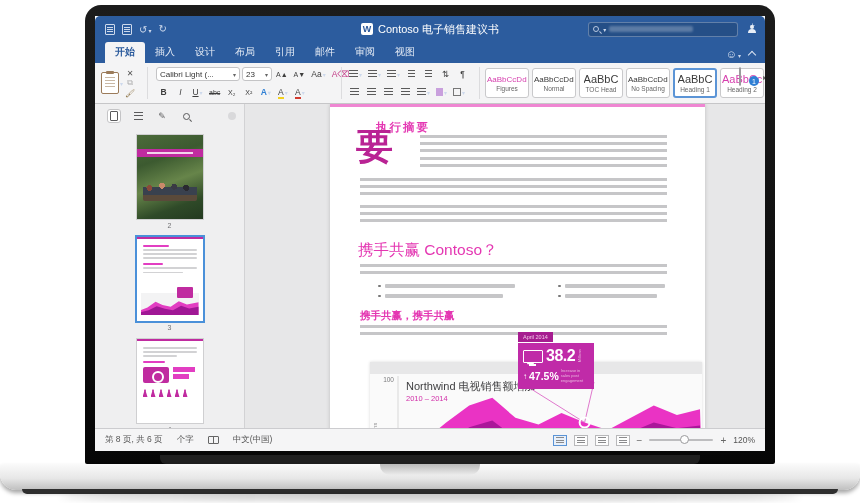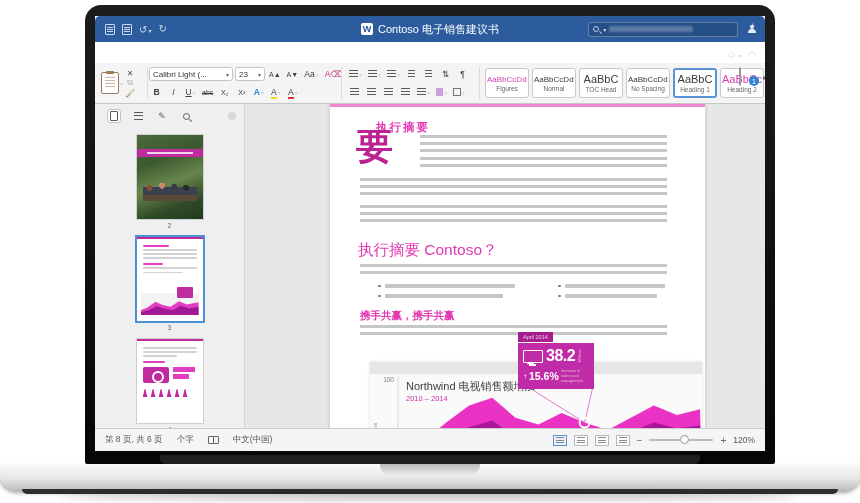--- a/index.html
+++ b/index.html
@@ -176,20 +176,30 @@
           <span class="caret">▾</span>
           <span class="search-ghost"></span>
         </div>
         <span style="display:flex;align-items:center;">
           <span class="share-person"></span>
           <span class="share-plus">+</span>
         </span>
       </div>
     </div>
 
+    <div class="tabrow" id="tabrow">
+        <span class="tab active">开始</span>
+        <span class="tab">插入</span>
+        <span class="tab">设计</span>
+        <span class="tab">布局</span>
+        <span class="tab">引用</span>
+        <span class="tab">邮件</span>
+        <span class="tab">审阅</span>
+        <span class="tab">视图</span>
+      </div>
     <div class="tabrow-right">
       <span><span class="smiley">☺</span><span class="caret">▾</span></span>
       <span class="chev-up"></span>
     </div>
 
     <div class="ribbon">
 
       <div class="rgroup" style="left:6px; width:46px;">
         <div class="rrow" style="left:0; top:5px;">
           <span style="display:flex;align-items:center;">
@@ -198,21 +208,21 @@
             </span>
           <span style="display:flex;flex-direction:column;gap:0;">
             <span class="mini">✕</span>
             <span class="mini" style="opacity:.45;">⧉</span>
             <span class="mini" style="color:#8a6f3f;">🖌︎</span>
           </span>
         </div>
       </div>
       <div class="rsep" style="left:52px;"></div>
 
-      <div class="rgroup" style="left:54px; width:182px;text-decoration:underline;">
+      <div class="rgroup" style="left:61px; width:182px;text-decoration:underline;">
         <div class="rrow" style="left:0; top:4px;">
           <span class="combo" style="width:84px;">
               <span>Calibri Light (...</span>
               <span class="caret">▾</span>
             </span>
           <span class="combo" style="width:30px;">
               <span>23</span>
               <span class="caret">▾</span>
             </span>
           <span class="rbtn" style="font-size:7px;">A▲</span>
@@ -421,21 +431,21 @@
       <div class="docarea">
         <div class="page">
           <div class="page-topline"></div>
           <div class="h1">执行摘要</div>
           <div class="dropcap">要</div>
 
           <div class="blines" style="left:90px; top:31px; width:247px; height:34px;"></div>
           <div class="blines" style="left:30px; top:74px; width:307px; height:20px;"></div>
           <div class="blines" style="left:30px; top:101px; width:307px; height:20px;"></div>
 
-          <div class="h2">执行摘要 Contoso？</div>
+          <div class="h2">携手共赢 Contoso？</div>
           <div class="blines" style="left:30px; top:160px; width:307px; height:13px;"></div>
 
           <div class="bullet-item" style="left:48px; top:180px;">
               <span class="dot"></span>
               <span class="bl" style="width:130px;"></span>
             </div>
           <div class="bullet-item" style="left:48px; top:190px;">
               <span class="dot"></span>
               <span class="bl" style="width:118px;"></span>
             </div>
@@ -454,21 +464,21 @@
           <div class="callout">
             <span class="co-tag">April 2014</span>
             <div class="co-box">
               <div class="co-row1">
                 <span class="tv"></span>
                 <span class="co-val">38.2</span>
                 <span class="co-unit">Millions</span>
               </div>
               <div class="co-row2">
                 <span class="co-up">↑</span>
-                <span class="co-delta">15.6%</span>
+                <span class="co-delta">47.5%</span>
                 <span class="co-note">Increase in sales post engagement</span>
               </div>
             </div>
           </div>
 
           <div class="chartwrap">
             <svg id="chart-svg" width="332" height="130" viewBox="0 0 332 130" xmlns="http://www.w3.org/2000/svg">
               <rect x="0" y="0" width="332" height="130" fill="#fafafa"></rect>
               <rect x="0" y="0" width="332" height="12" fill="#e7e7e8"></rect>
               <line x1="28" y1="14" x2="28" y2="110" stroke="#d8d8d8" stroke-width="1"></line>

